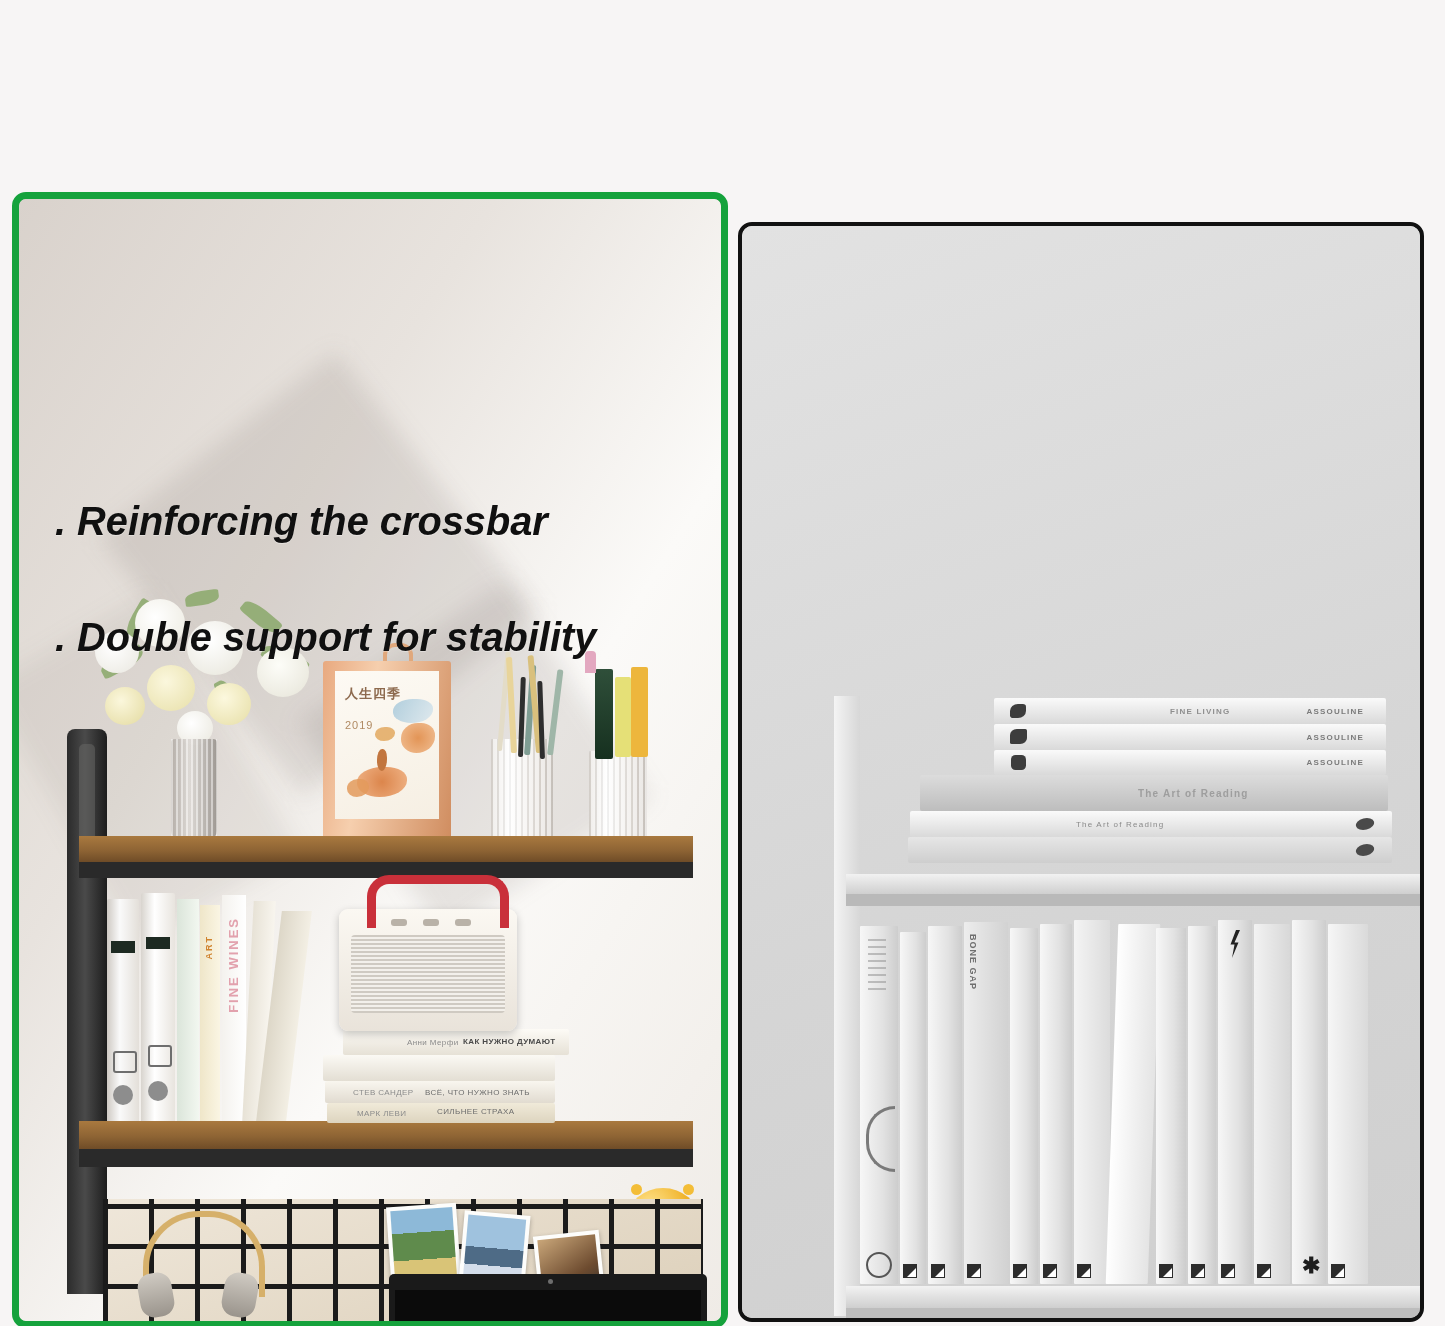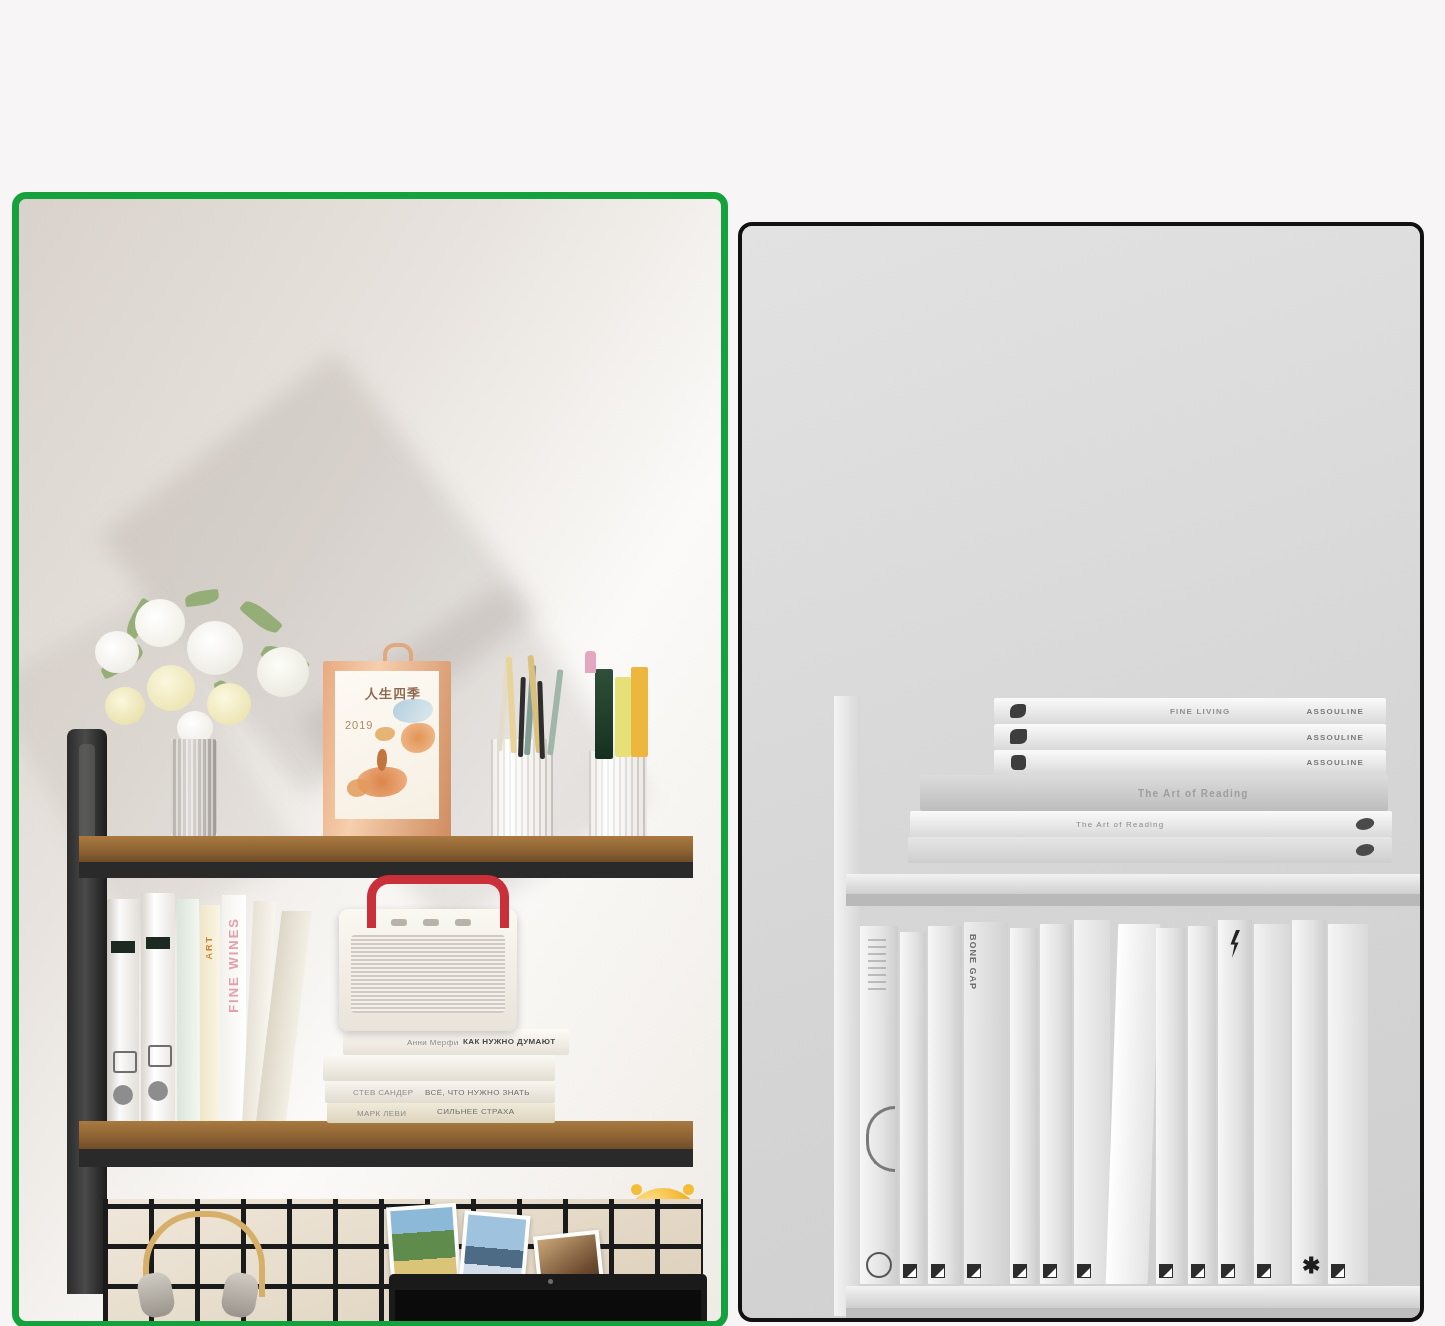--- a/index.html
+++ b/index.html
@@ -50,21 +50,21 @@
   .fl{position:absolute;border-radius:50%;}
   .leaf{position:absolute;background:#8aa86a;border-radius:50% 12% 50% 12%;opacity:.85;}
 
   
   .calendar{position:absolute;left:312px;top:462px;width:114px;height:178px;}
   .cal-frame{position:absolute;left:-8px;top:0;width:128px;height:178px;
     background:linear-gradient(100deg,#e8a97f,#f6cfae 35%,#d08d60);border-radius:3px;}
   .cal-paper{position:absolute;left:4px;top:10px;width:104px;height:148px;
     background:linear-gradient(160deg,#fdfaf4,#f6efe3);}
   .cal-loop{position:absolute;left:52px;top:-18px;width:22px;height:26px;border:4px solid #e0a87c;border-bottom:none;border-radius:12px 12px 0 0;}
-  .cal-cn{position:absolute;left:10px;top:16px;font-size:13px;color:#8d6a4e;font-weight:bold;letter-spacing:1px;line-height:14px;margin-left:20px;}
+  .cal-cn{position:absolute;left:10px;top:16px;font-size:13px;color:#8d6a4e;font-weight:bold;letter-spacing:1px;line-height:14px;}
   .cal-yr{position:absolute;left:10px;top:48px;font-size:11px;color:#b08a63;letter-spacing:1px;}
   .cal-blob{position:absolute;border-radius:50% 40% 55% 45%;} 
 
   
   .holder{position:absolute;background:linear-gradient(90deg,#ddd8d2,#ffffff 30%,#e4dfd9 75%,#cfc9c3);border-radius:3px;}
   .holder::after{content:"";position:absolute;inset:0;background:repeating-linear-gradient(90deg,rgba(0,0,0,0.05) 0 2px,rgba(255,255,255,0.55) 2px 6px);}
   .h1{left:472px;top:540px;width:62px;height:100px;}
   .h2{left:570px;top:552px;width:58px;height:88px;}
   .pen{position:absolute;border-radius:2px;transform-origin:bottom center;}
 
@@ -285,20 +285,24 @@
             <i style="background:linear-gradient(150deg,#c9a679,#6d4b2f 60%,#2c2c2c)"></i>
           </div>
         </div>
         <div class="monitor">
           <div class="mon-dot"></div>
           <div class="monitor-screen"></div>
         </div>
 
       </div>
 
+      <div class="bullets bullets-good">
+        <div class="bullet">. Reinforcing the crossbar</div>
+        <div class="bullet">. Double support for stability</div>
+      </div>
     </div>
   </div>
 
   <div class="panel panel-bad">
     <div class="panel-inner">
       <div class="scene-bad">
 
         <div class="bad-side"></div>
 
         <div class="hbook" style="left:252px;top:472px;width:392px;height:26px">

